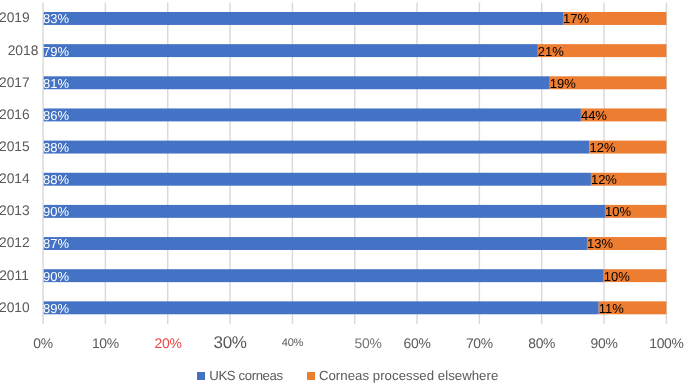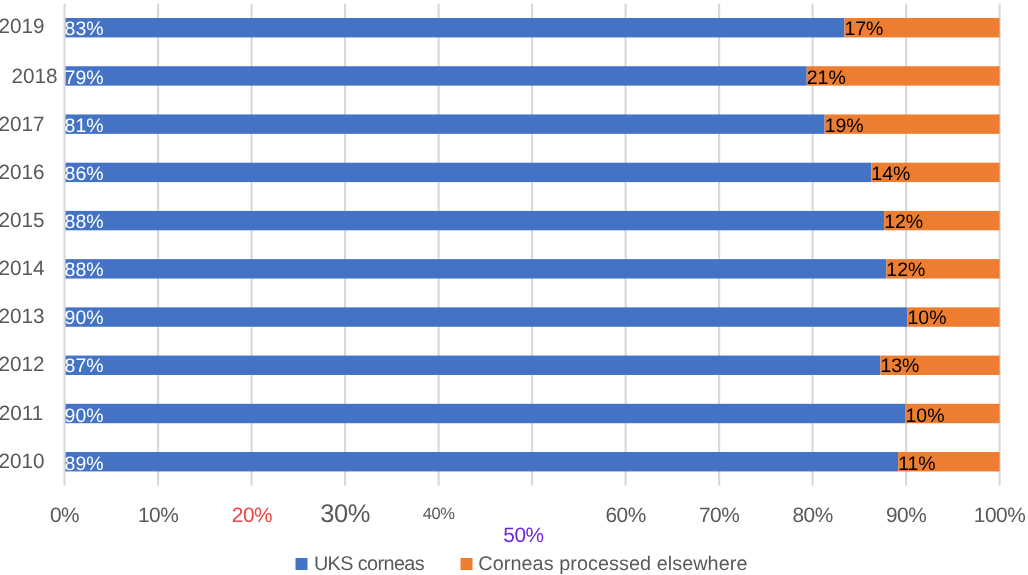--- a/index.html
+++ b/index.html
@@ -96,21 +96,21 @@
       <div class="seg" style="left: 43.05px; top: 76.76px; width: 506.709px; height: 12.93px; color: rgb(255, 255, 255); font-size: 13px;">
         <span>81%</span>
       </div>
       <div class="seg" style="left: 549.759px; top: 76.76px; width: 116.641px; height: 12.93px; color: rgb(0, 0, 0); font-size: 13px;">
         <span>19%</span>
       </div>
       <div class="seg" style="left: 43.05px; top: 108.91px; width: 537.858px; height: 12.93px; color: rgb(255, 255, 255); font-size: 13px;">
         <span>86%</span>
       </div>
       <div class="seg" style="left: 580.908px; top: 108.91px; width: 85.4925px; height: 12.93px; color: rgb(0, 0, 0); font-size: 13px;">
-        <span>14%</span>
+        <span>44%</span>
       </div>
       <div class="seg" style="left: 43.05px; top: 141.06px; width: 546.373px; height: 12.93px; color: rgb(255, 255, 255); font-size: 13px;">
         <span>88%</span>
       </div>
       <div class="seg" style="left: 589.423px; top: 141.06px; width: 76.9775px; height: 12.93px; color: rgb(0, 0, 0); font-size: 13px;">
         <span>12%</span>
       </div>
       <div class="seg" style="left: 43.05px; top: 173.21px; width: 547.862px; height: 12.93px; color: rgb(255, 255, 255); font-size: 13px;">
         <span>88%</span>
       </div>
@@ -153,21 +153,21 @@
       <div class="ylab" style="left: -1px; width: 30px; top: 233px; height: 20px; line-height: 20px; font-size: 13.8px; color: rgb(89, 89, 89);">2012</div>
       <div class="ylab" style="left: -1px; width: 30px; top: 265.575px; height: 20px; line-height: 20px; font-size: 13.8px; color: rgb(89, 89, 89);">2011</div>
       <div class="ylab" style="left: -1px; width: 30px; top: 297.725px; height: 20px; line-height: 20px; font-size: 13.8px; color: rgb(89, 89, 89);">2010</div>
     </div>
   <div id="xlabs">
       <div class="xlab" style="left: 13.05px; width: 60px; top: 332.8px; height: 20px; line-height: 20px; font-size: 13.9px; letter-spacing: -0.3px; color: rgb(89, 89, 89);">0%</div>
       <div class="xlab" style="left: 75.385px; width: 60px; top: 332.8px; height: 20px; line-height: 20px; font-size: 13.9px; letter-spacing: -0.3px; color: rgb(89, 89, 89);">10%</div>
       <div class="xlab" style="left: 138px; width: 60px; top: 332.8px; height: 20px; line-height: 20px; font-size: 13.9px; letter-spacing: -0.3px; color: #ef4444;">20%</div>
       <div class="xlab" style="left: 200.055px; width: 60px; top: 332.8px; height: 20px; line-height: 20px; font-size: 17px; letter-spacing: -0.3px; color: rgb(89, 89, 89);">30%</div>
       <div class="xlab" style="left: 262.39px; width: 60px; top: 332.8px; height: 20px; line-height: 20px; font-size: 11px; letter-spacing: -0.3px; color: rgb(89, 89, 89);">40%</div>
-      <div class="xlab" style="left: 319px; width: 60px; top: 332.8px; height: 20px; line-height: 20px; font-size: 13.9px; letter-spacing: -0.3px; color: #6d28d9; margin-top: 13px;">50%</div>
+      <div class="xlab" style="left: 338px; width: 60px; top: 332.8px; height: 20px; line-height: 20px; font-size: 13.9px; letter-spacing: -0.3px; color: #737373;">50%</div>
       <div class="xlab" style="left: 387.06px; width: 60px; top: 332.8px; height: 20px; line-height: 20px; font-size: 13.9px; letter-spacing: -0.3px; color: rgb(89, 89, 89);">60%</div>
       <div class="xlab" style="left: 449.395px; width: 60px; top: 332.8px; height: 20px; line-height: 20px; font-size: 13.9px; letter-spacing: -0.3px; color: rgb(89, 89, 89);">70%</div>
       <div class="xlab" style="left: 511.73px; width: 60px; top: 332.8px; height: 20px; line-height: 20px; font-size: 13.9px; letter-spacing: -0.3px; color: rgb(89, 89, 89);">80%</div>
       <div class="xlab" style="left: 574.065px; width: 60px; top: 332.8px; height: 20px; line-height: 20px; font-size: 13.9px; letter-spacing: -0.3px; color: rgb(89, 89, 89);">90%</div>
       <div class="xlab" style="left: 636.4px; width: 60px; top: 332.8px; height: 20px; line-height: 20px; font-size: 13.9px; letter-spacing: -0.3px; color: rgb(89, 89, 89);">100%</div>
     </div>
   <div class="legend" id="legend" style="left: 0px; top: 367px; width: 685px; height: 18px;">
       <div class="legitem" style="position: absolute; left: 197.1px; top: 0px;">
         <div class="swatch" style="position: absolute; left: 0px; top: 4.7px; width: 7.9px; height: 7.9px; background: rgb(68, 114, 196);"></div>
         <div class="legtxt" style="position: absolute; left: 12.2px; top: 0px; height: 18px; line-height: 18px; font-size: 13.2px; letter-spacing: -0.3903px;">UKS corneas</div>

